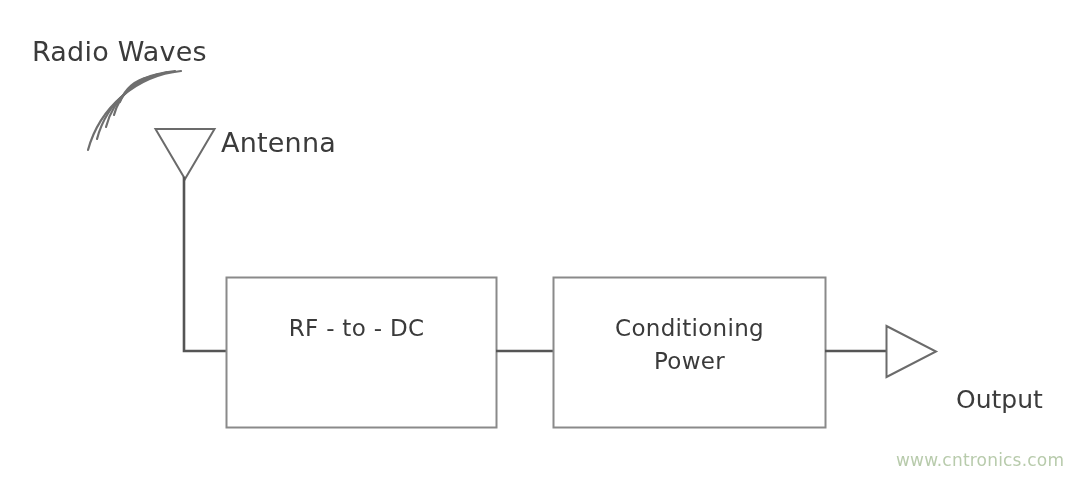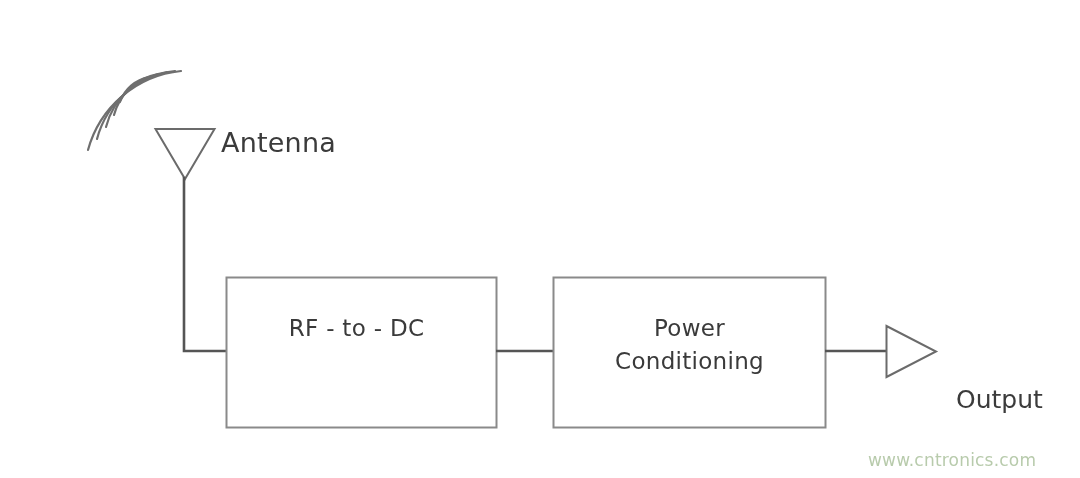--- a/index.html
+++ b/index.html
@@ -65,21 +65,21 @@
   }
   #label-output {
     left: 956px;
     top: 311px;
     font-size: 25px;
     text-align: left;
     line-height: 1.42;
   }
   #watermark {
     position: absolute;
-    left: 868px;
+    left: 896px;
     top: 450px;
     font-size: 17px;
     color: #b8cbac;
     letter-spacing: 0.2px;
   }
 </style>
 </head>
 <body>
 
 <div id="canvas">
@@ -102,30 +102,31 @@
     <rect x="226.5" y="277.5" width="270" height="150" fill="#ffffff" stroke="#8a8a8a" stroke-width="2"></rect>
 
     <line x1="496" y1="351" x2="554" y2="351" stroke="#555555" stroke-width="2.6"></line>
 
     <rect x="553.5" y="277.5" width="272" height="150" fill="#ffffff" stroke="#8a8a8a" stroke-width="2"></rect>
 
     <line x1="825" y1="351" x2="889" y2="351" stroke="#555555" stroke-width="2.6"></line>
     <polygon points="886.5,326 886.5,377 936,351.5" fill="#ffffff" stroke="#6b6b6b" stroke-width="2"></polygon>
   </svg>
 
+  <div class="lbl" id="label-radio-waves">Radio Waves</div>
 
   <div class="lbl" id="label-antenna">Antenna</div>
 
   <div class="block-text" id="block1-text">
     <div>RF - to - DC</div>
   </div>
 
   <div class="block-text" id="block2-text">
+    <div>Conditioning</div>
     <div>Power</div>
-    <div>Conditioning</div>
   </div>
 
   <div class="lbl" id="label-output">
     <div>Output</div>
     
   </div>
 
   <div id="watermark">www.cntronics.com</div>
 
 </div>

